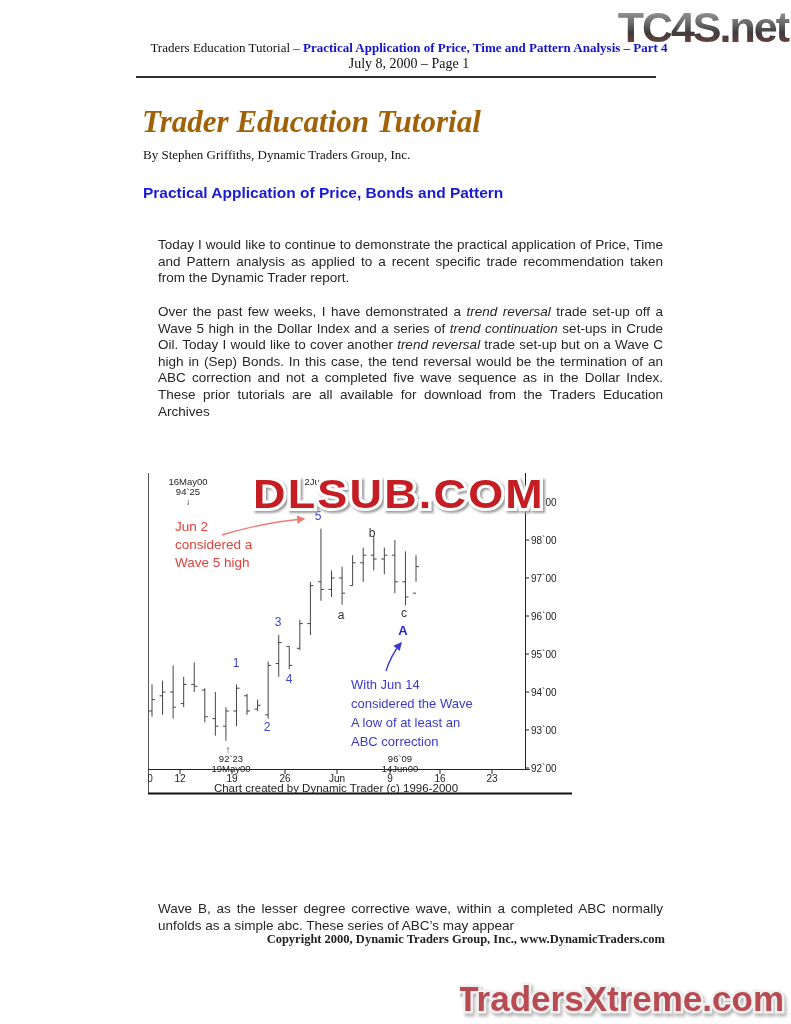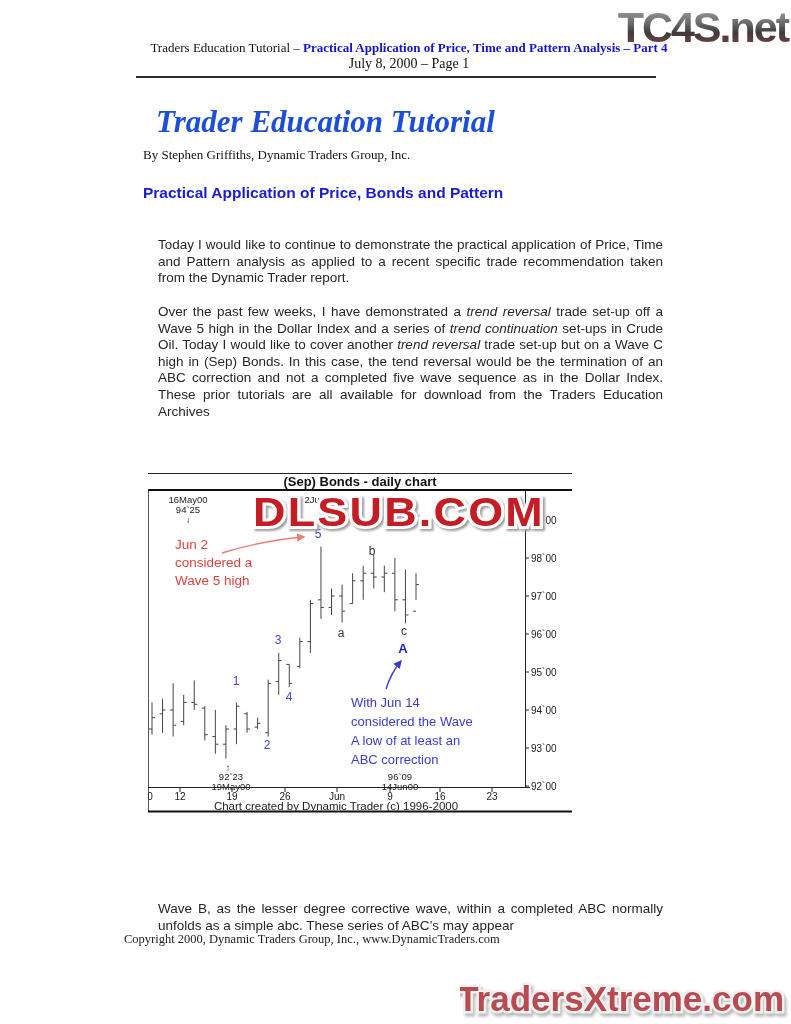--- a/index.html
+++ b/index.html
@@ -4,38 +4,38 @@
 <style>
   html,body{margin:0;padding:0;background:#fff;}
   .page{position:relative;width:791px;height:1024px;background:#ffffff;overflow:hidden;
         font-family:"Liberation Sans",sans-serif;color:#1a1a1a;}
   .abs{position:absolute;}
   .hdr{top:40px;left:148px;width:522px;text-align:center;
        font-family:"Liberation Serif",serif;font-size:13px;color:#111;line-height:15px;}
   .hdr .hl{color:#1414cc;font-weight:bold;}
   .hdr-date{display:block;margin-top:1px;font-size:14px;}
   .rule{top:76px;left:136px;width:520px;border-top:2px solid #2e2e2e;height:0;}
-  .title{top:104px;left:156px;font-family:"Liberation Serif",serif;font-style:italic;
-         font-weight:bold;font-size:31px;color:#1d4ed8;}
+  .title{top:104px;left:142px;font-family:"Liberation Serif",serif;font-style:italic;
+         font-weight:bold;font-size:31px;color:#a16207;}
   .byline{top:147px;left:143px;font-family:"Liberation Serif",serif;font-size:13px;color:#111;}
   .heading{top:184px;left:143px;font-size:15.5px;font-weight:bold;color:#1b1bd0;}
   p.para{margin:15px;left:143px;width:505px;font-size:13.5px;line-height:16.6px;
          text-align:justify;color:#262626;}
   .p1{top:222px;}.p2{top:289px;}.p3{top:424px;}.p4{top:836px;}.p5{top:886px;}
   .chart{top:473px;left:148px;width:424px;height:340px;background:#fff;}
   .chart-title{box-sizing:border-box;height:18px;border-top:1px solid #222;
        border-bottom:2px solid #111;text-align:center;font-size:13px;font-weight:bold;
        line-height:15px;color:#111;}
   #chart-svg{display:block;width:424px;height:322px;}
   #chart-svg text{font-family:"Liberation Sans",sans-serif;}
   .wm{font-family:"DejaVu Serif",serif;font-weight:800;font-size:40px;fill:#c41e24;
       stroke:#ffffff;stroke-width:6px;paint-order:stroke;letter-spacing:2px;
       filter:drop-shadow(2px 2px 1px #9d9d9d);}
-  .footer{top:932px;left:124px;width:520px;text-align:left;
-          font-family:"Liberation Serif",serif;font-size:12.5px;color:#222;}
+  .footer{top:932px;left:145px;width:520px;text-align:right;
+          font-family:"Liberation Serif",serif;font-size:12.5px;color:#222;font-weight:bold;}
   .tc4s{top:4px;left:600px;}
   .txl{top:978px;left:460px;}
 </style>
 </head>
 <body>
 
 <div class="page">
 
   <svg class="abs tc4s" width="190" height="46">
     <defs>
@@ -58,23 +58,20 @@
   <div class="abs title">Trader Education Tutorial</div>
   <div class="abs byline">By Stephen Griffiths, Dynamic Traders Group, Inc.</div>
   <div class="abs heading">Practical Application of Price, Bonds and Pattern</div>
 
   <p class="abs para p1">Today I would like to continue to demonstrate the practical application of Price, Time and Pattern analysis as applied to a recent specific trade recommendation taken from the Dynamic Trader report.</p>
 
   <p class="abs para p2"><span>Over the past few weeks, I have demonstrated a </span><em>trend reversal</em><span> trade set-up off a Wave 5 high in the Dollar Index and a series of </span><em>trend continuation</em><span> set-ups in Crude Oil. Today I would like to cover another </span><em>trend reversal</em><span> trade set-up but on a Wave C high in (Sep) Bonds. In this case, the tend reversal would be the termination of an ABC correction and not a completed five wave sequence as in the Dollar Index. These prior tutorials are all available for download from the Traders Education Archives</span></p>
 
 
   <div class="abs chart">
-    <div class="chart-title">
-      <span>(Sep) Bonds - daily chart</span>
-    </div>
     <svg id="chart-svg">
       <defs id="chart-defs">
           <marker id="arw0" markerWidth="7" markerHeight="7" refX="5" refY="3" orient="auto" markerUnits="strokeWidth">
             <path d="M0,0 L6,3 L0,6 Z" fill="#ef7a72"></path>
           </marker>
           <marker id="arw1" markerWidth="7" markerHeight="7" refX="5" refY="3" orient="auto" markerUnits="strokeWidth">
             <path d="M0,0 L6,3 L0,6 Z" fill="#3a3ad0"></path>
           </marker>
         </defs>
     <g>

